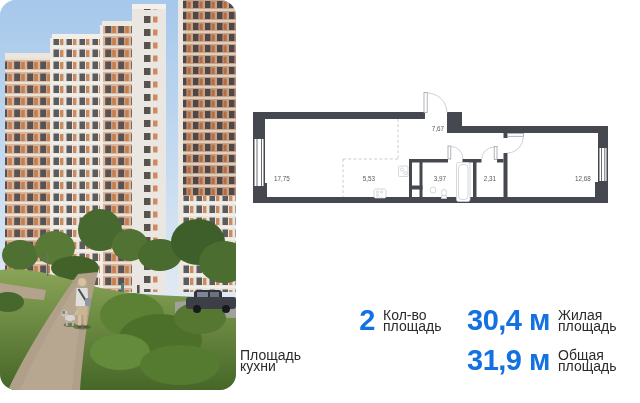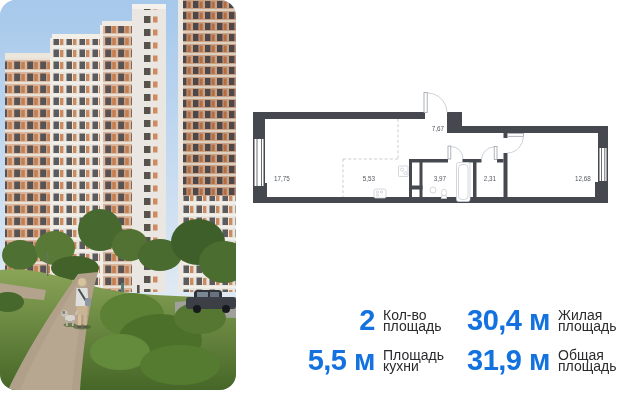--- a/index.html
+++ b/index.html
@@ -255,21 +255,20 @@
 
     <div class="stat col2">
       <span class="value">30,4 м</span>
       <span class="label">
         <span>Жилая</span>
         <span>площадь</span>
       </span>
     </div>
 
     <div class="stat col1">
-      <span class="value">5,5 м</span>
       <span class="label">
         <span>Площадь</span>
         <span>кухни</span>
       </span>
     </div>
 
     <div class="stat col2">
       <span class="value">31,9 м</span>
       <span class="label">
         <span>Общая</span>

